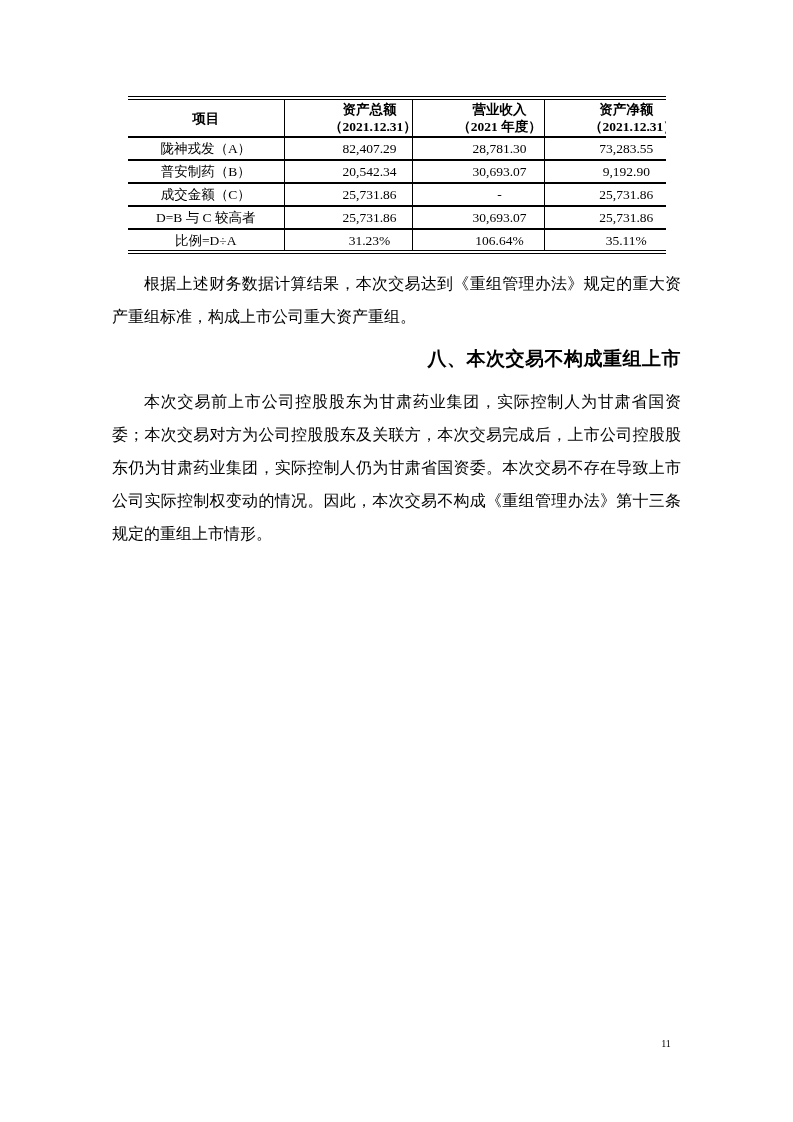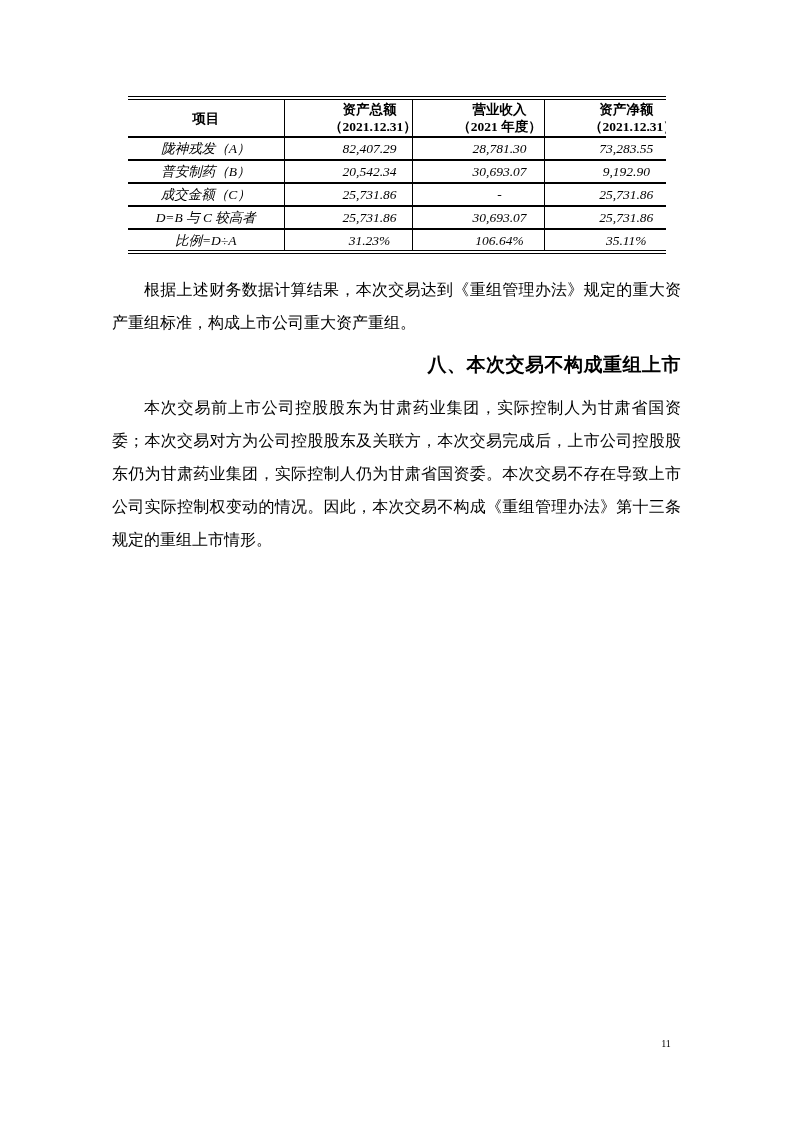--- a/index.html
+++ b/index.html
@@ -37,30 +37,30 @@
     vertical-align: middle;
     padding: 1px 2px;
     overflow: hidden;
     white-space: nowrap;
   }
   table.fin-table th + th, table.fin-table td + td {
     border-left: 1px solid #000;
     padding-left: 44px;
   }
   table.fin-table th { height: 36px; font-weight: bold; }
-  table.fin-table td { height: 23px; font-weight: normal; font-style: italic; }
+  table.fin-table td { height: 23px; font-weight: normal; }
   .th-line { display: block; }
   
   .para {
     font-size: 16px;
     line-height: 33px;
     text-align: justify;
     text-indent: 2em;
   }
-  .para-1 { margin-top: 19px; }
+  .para-1 { margin-top: 13px; }
   .section-heading {
     margin-top: 13px;
     font-family: "Liberation Sans", "DejaVu Sans", sans-serif;
     font-size: 19px;
     font-weight: bold;
     line-height: 26px;
     letter-spacing: 0.5px;
     text-align: right;
   }
   .para-2 { margin-top: 13px; }

